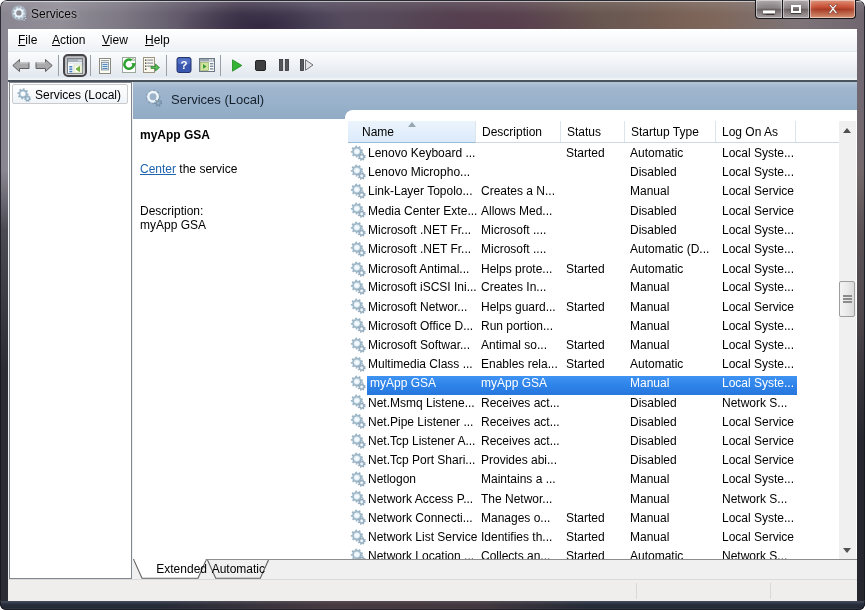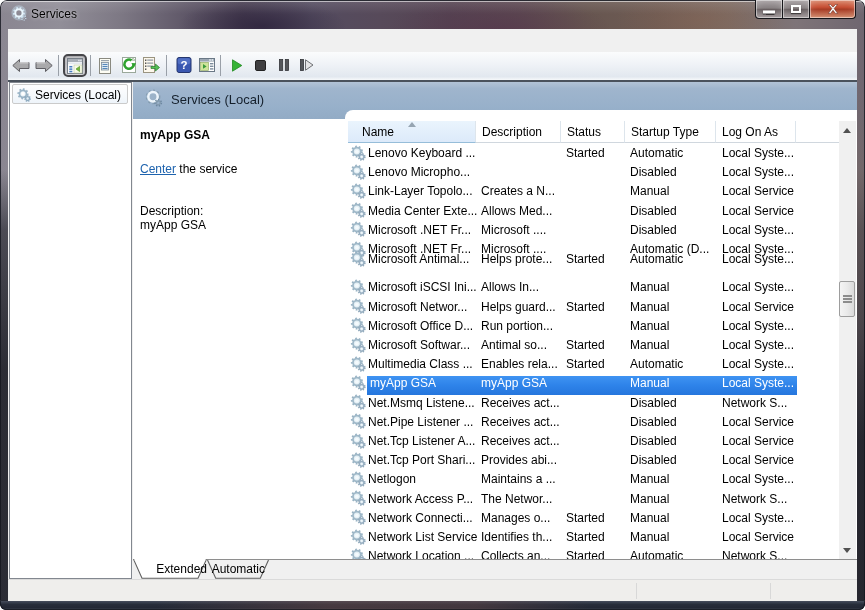--- a/index.html
+++ b/index.html
@@ -176,20 +176,26 @@
         </div>
       <div class="cap cls">
           <svg class="g" style="width:11px;height:10px" viewBox="0 0 11 10">
             <path d="M1,0.5 L3,0.5 L5.5,3.2 L8,0.5 L10,0.5 L6.6,4.6 L10.2,9.5 L8.1,9.5 L5.5,6.3 L2.9,9.5 L0.8,9.5 L4.4,4.6 Z" fill="#fff" stroke="#5a2418" stroke-width="0.5"></path>
           </svg>
         </div>
     </div>
   </div>
 
   <div id="client">
+    <div id="menubar">
+      <span style="left:10px"><u>F</u>ile</span>
+      <span style="left:44px"><u>A</u>ction</span>
+      <span style="left:94px"><u>V</u>iew</span>
+      <span style="left:137px"><u>H</u>elp</span>
+    </div>
 
     <div id="toolbar">
       <svg style="position:absolute;left:4px;top:7px;width:18px;height:13px" viewBox="0 0 18 13">
           <path d="M7.5,0.5 L7.5,3.5 L17,3.5 L17,9.5 L7.5,9.5 L7.5,12.5 L0.8,6.5 Z" fill="#a9a9ab" stroke="#5f5f64" stroke-width="1"></path>
           <path d="M7.5,3.8 L16.6,3.8" stroke="#c9c9cb" stroke-width="1.4"></path>
         </svg>
       <svg style="position:absolute;left:27px;top:7px;width:18px;height:13px" viewBox="0 0 18 13">
           <path d="M10.5,0.5 L10.5,3.5 L1,3.5 L1,9.5 L10.5,9.5 L10.5,12.5 L17.2,6.5 Z" fill="#a9a9ab" stroke="#5f5f64" stroke-width="1"></path>
           <path d="M1.4,3.8 L10.5,3.8" stroke="#c9c9cb" stroke-width="1.4"></path>
         </svg>
@@ -404,21 +410,21 @@
                 <circle cx="14.6" cy="14.8" r="3.9" fill="none" stroke="#91aabc" stroke-width="2.2" stroke-dasharray="1.5 1.6"></circle>
                 <circle cx="14.6" cy="14.8" r="2.9" fill="#dde9f1" stroke="#97aec0" stroke-width="1.8"></circle>
                 <circle cx="14.6" cy="14.8" r="1.2" fill="#f4fafd"></circle>
               </svg>
               <span class="c1">Microsoft .NET Fr...</span>
               <span class="c2">Microsoft ....</span>
               <span class="c3"></span>
               <span class="c4">Automatic (D...</span>
               <span class="c5">Local Syste...</span>
             </div>
-<div class="trow" style="top:139px">
+<div class="trow" style="top:149px">
               <svg class="rowico" viewBox="0 0 20 20">
                 <circle cx="8.6" cy="8.2" r="6.2" fill="none" stroke="#98b2c3" stroke-width="2.6" stroke-dasharray="2.1 2.3"></circle>
                 <circle cx="8.6" cy="8.2" r="4.9" fill="#e3eef4" stroke="#9fb8c8" stroke-width="2.2"></circle>
                 <circle cx="8.6" cy="8.2" r="2.4" fill="#f4fafd"></circle>
                 <circle cx="14.6" cy="14.8" r="3.9" fill="none" stroke="#91aabc" stroke-width="2.2" stroke-dasharray="1.5 1.6"></circle>
                 <circle cx="14.6" cy="14.8" r="2.9" fill="#dde9f1" stroke="#97aec0" stroke-width="1.8"></circle>
                 <circle cx="14.6" cy="14.8" r="1.2" fill="#f4fafd"></circle>
               </svg>
               <span class="c1">Microsoft Antimal...</span>
               <span class="c2">Helps prote...</span>
@@ -429,21 +435,21 @@
 <div class="trow" style="top:167.4px">
               <svg class="rowico" viewBox="0 0 20 20">
                 <circle cx="8.6" cy="8.2" r="6.2" fill="none" stroke="#98b2c3" stroke-width="2.6" stroke-dasharray="2.1 2.3"></circle>
                 <circle cx="8.6" cy="8.2" r="4.9" fill="#e3eef4" stroke="#9fb8c8" stroke-width="2.2"></circle>
                 <circle cx="8.6" cy="8.2" r="2.4" fill="#f4fafd"></circle>
                 <circle cx="14.6" cy="14.8" r="3.9" fill="none" stroke="#91aabc" stroke-width="2.2" stroke-dasharray="1.5 1.6"></circle>
                 <circle cx="14.6" cy="14.8" r="2.9" fill="#dde9f1" stroke="#97aec0" stroke-width="1.8"></circle>
                 <circle cx="14.6" cy="14.8" r="1.2" fill="#f4fafd"></circle>
               </svg>
               <span class="c1">Microsoft iSCSI Ini...</span>
-              <span class="c2">Allows In...</span>
+              <span class="c2">Creates In...</span>
               <span class="c3"></span>
               <span class="c4">Manual</span>
               <span class="c5">Local Syste...</span>
             </div>
 <div class="trow" style="top:186.6px">
               <svg class="rowico" viewBox="0 0 20 20">
                 <circle cx="8.6" cy="8.2" r="6.2" fill="none" stroke="#98b2c3" stroke-width="2.6" stroke-dasharray="2.1 2.3"></circle>
                 <circle cx="8.6" cy="8.2" r="4.9" fill="#e3eef4" stroke="#9fb8c8" stroke-width="2.2"></circle>
                 <circle cx="8.6" cy="8.2" r="2.4" fill="#f4fafd"></circle>
                 <circle cx="14.6" cy="14.8" r="3.9" fill="none" stroke="#91aabc" stroke-width="2.2" stroke-dasharray="1.5 1.6"></circle>

